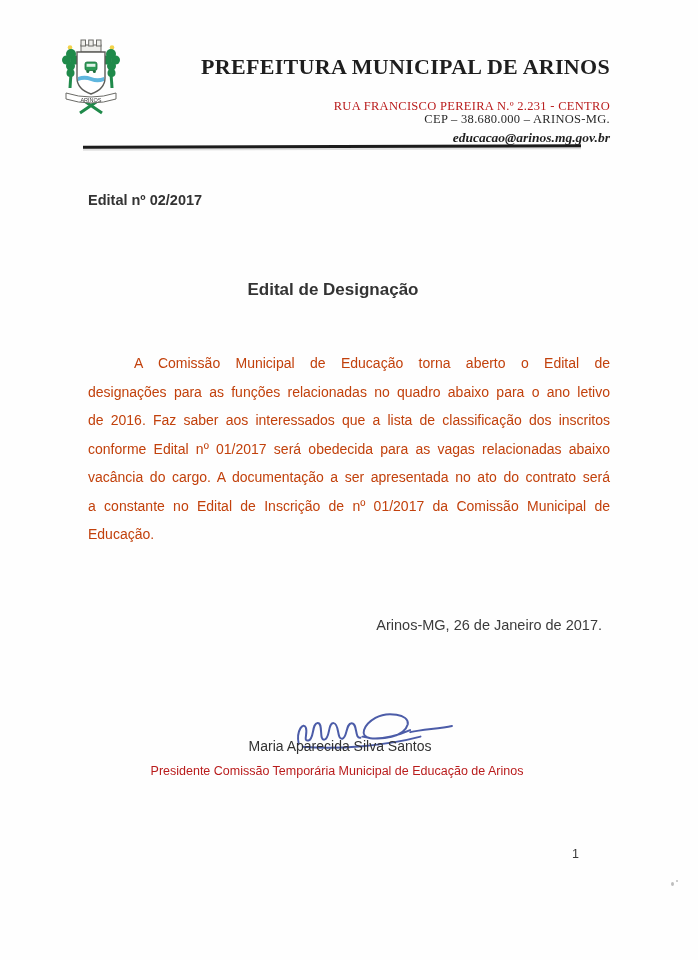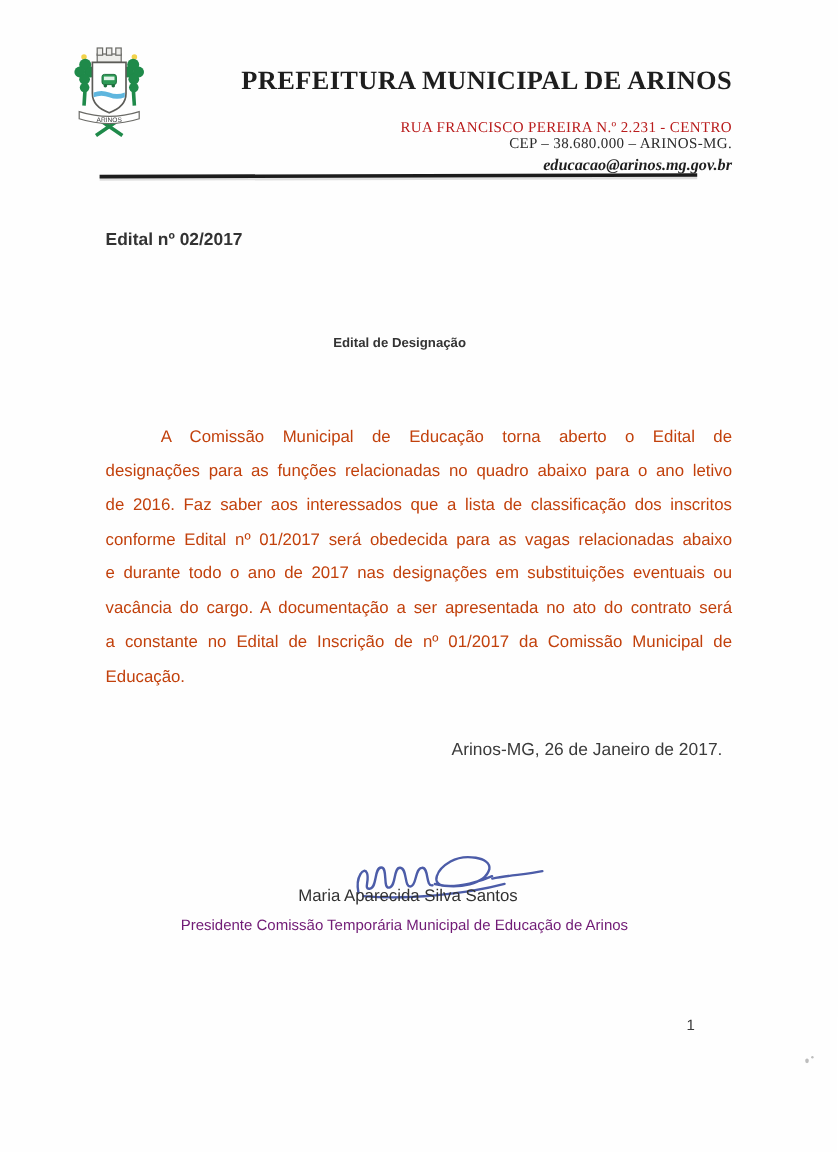--- a/index.html
+++ b/index.html
@@ -67,21 +67,21 @@
     font-size: 14.5px;
     color: #333333;
   }
   .doc-title {
     position: absolute;
     left: 88px;
     top: 280px;
     width: 490px;
     text-align: center;
     font-weight: bold;
-    font-size: 11px;
+    font-size: 17px;
     color: #333333;
   }
   .para {
     position: absolute;
     left: 88px;
     top: 349px;
     width: 522px;
     font-size: 14px;
     line-height: 28.5px;
     color: #c2410c;
@@ -116,21 +116,21 @@
     font-size: 14px;
     color: #323232;
   }
   .sig-role {
     position: absolute;
     left: 88px;
     top: 764px;
     width: 498px;
     text-align: center;
     font-size: 12.5px;
-    color: #701a75;
+    color: #b91c1c;
   }
 
   .page-num {
     position: absolute;
     left: 572px;
     top: 847px;
     font-size: 12.5px;
     color: #3a3a3a;
   }
 
@@ -200,21 +200,20 @@
 
   <div class="ref">Edital nº 02/2017</div>
 
   <div class="doc-title">Edital de Designação</div>
 
   <div class="para">
     <div class="jline first">A Comissão Municipal de Educação torna aberto o Edital de</div>
     <div class="jline">designações para as funções relacionadas no quadro abaixo para o ano letivo</div>
     <div class="jline">de 2016. Faz saber aos interessados que a lista de classificação dos inscritos</div>
     <div class="jline">conforme Edital nº 01/2017 será obedecida para as vagas relacionadas abaixo</div>
-    <div class="jline">e durante todo o ano de 2017 nas designações em substituições eventuais ou</div>
     <div class="jline">vacância do cargo. A documentação a ser apresentada no ato do contrato será</div>
     <div class="jline">a constante no Edital de Inscrição de nº 01/2017 da Comissão Municipal de</div>
     <div class="jline last">Educação.</div>
   </div>
 
   <div class="date-line">Arinos-MG, 26 de Janeiro de 2017.</div>
 
   <svg class="signature-svg" width="165" height="42" viewBox="0 0 165 42">
     <g fill="none" stroke="#3d4fa1" stroke-width="2" stroke-linecap="round" opacity="0.92">
       <path d="M6,32 C4,18 12,10 14,16 C16,22 10,30 16,29 C22,28 20,12 26,12 C32,12 26,30 32,29 C38,28 36,12 42,13 C48,14 44,30 50,29 C55,28 54,14 60,14 C66,14 62,30 68,29"></path>

